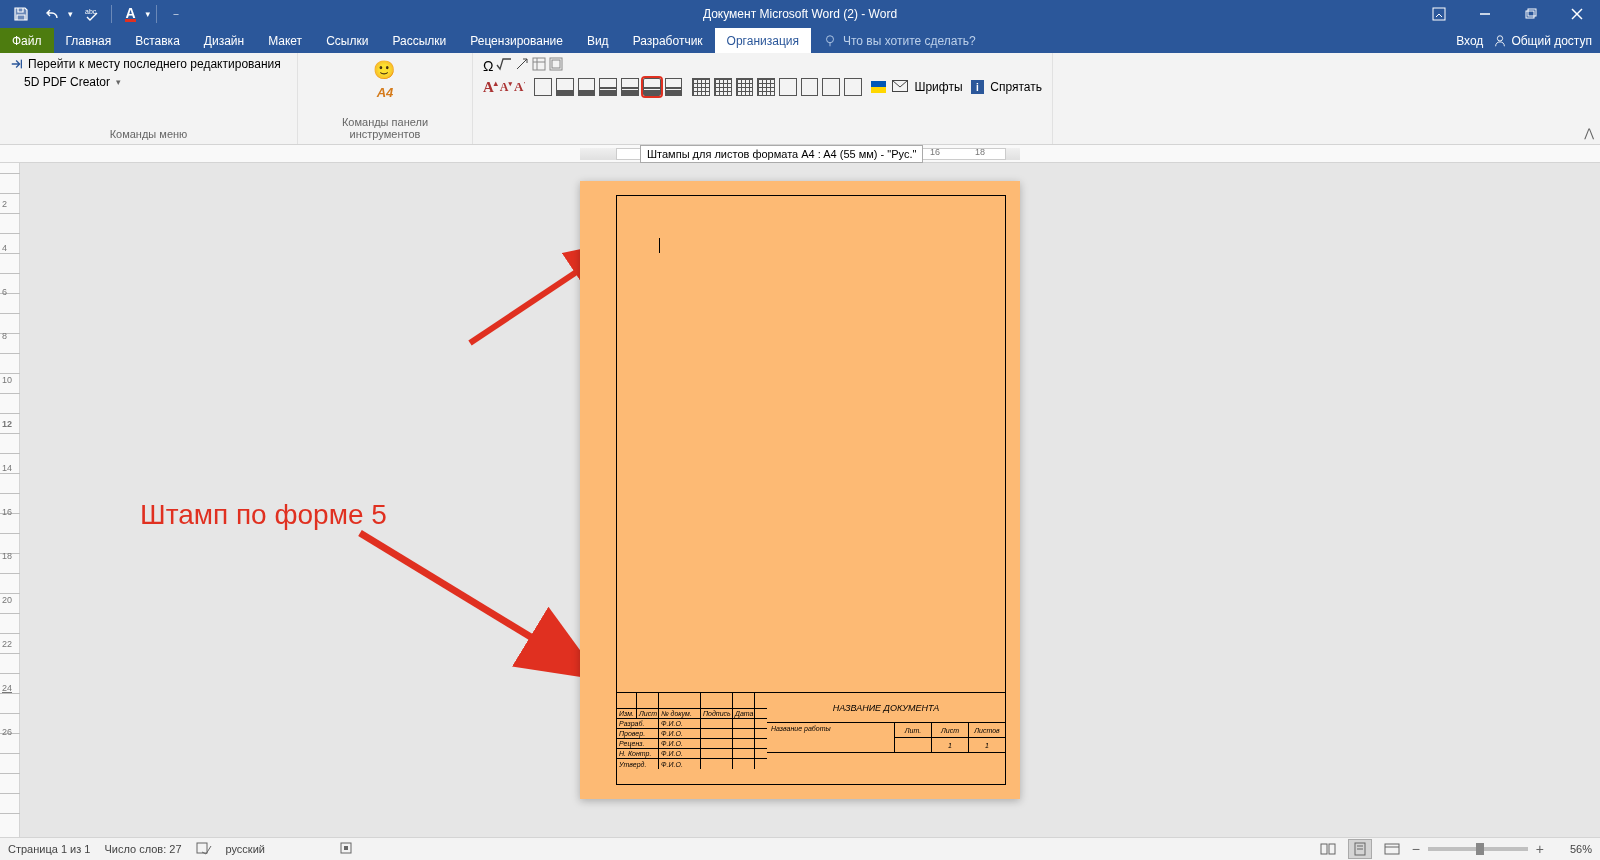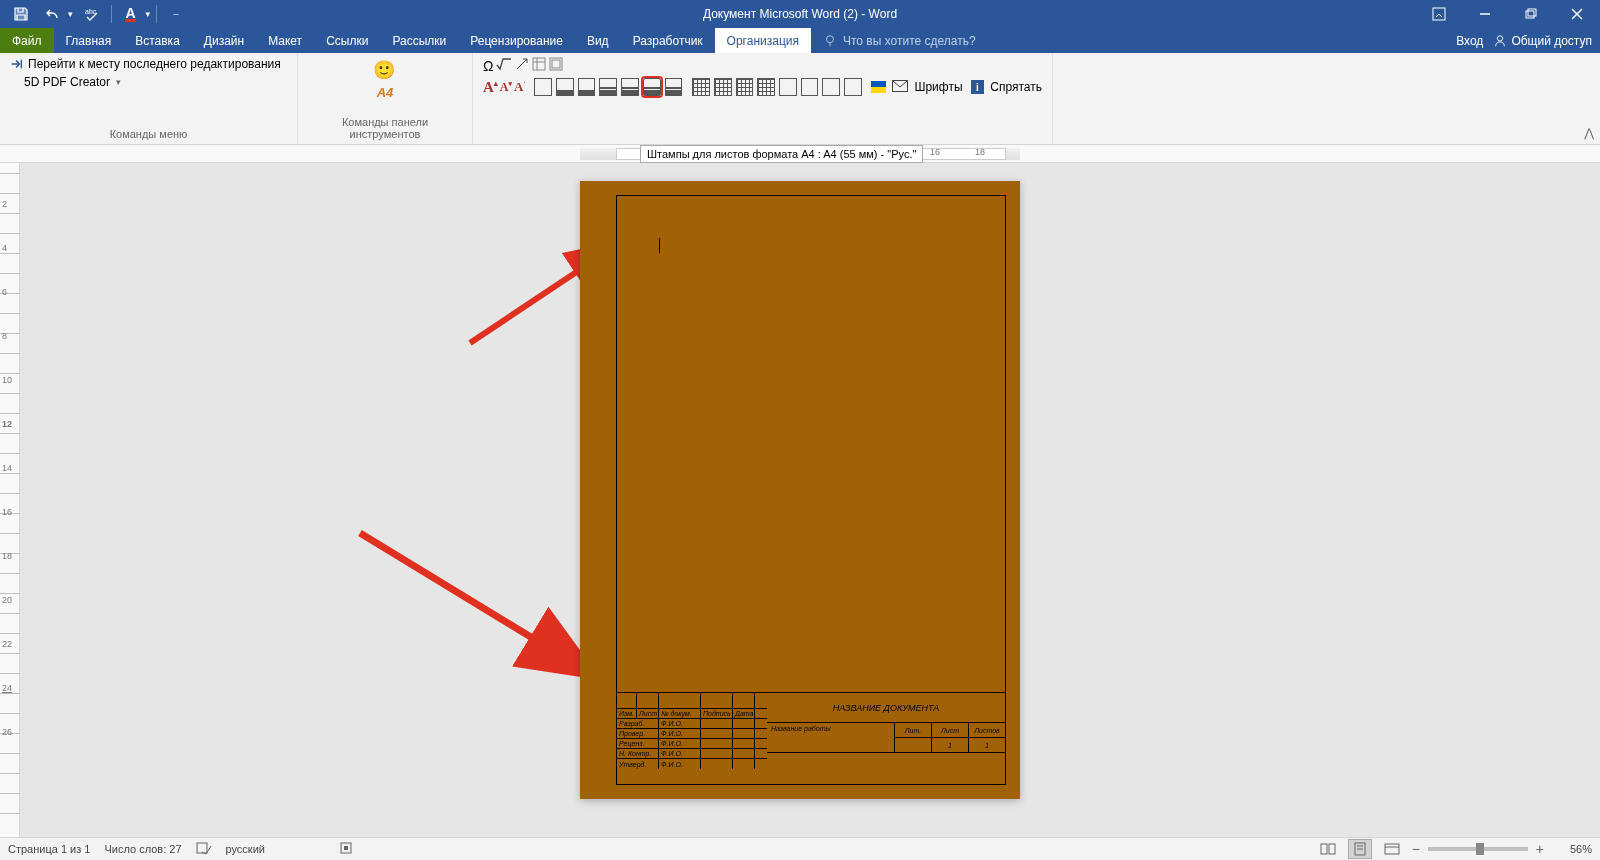--- a/index.html
+++ b/index.html
@@ -27,21 +27,21 @@
 .stamp-btn .bbar{position:absolute;left:0;right:0;bottom:0;height:5px;background:#555;}
 .stamp-btn .bbar2{position:absolute;left:0;right:0;bottom:0;height:5px;background:#555;}
 .stamp-btn .bbar2::before{content:"";position:absolute;left:0;right:0;top:-3px;height:2px;background:#555;}
 .stamp-btn .grid{position:absolute;left:0;right:0;bottom:0;top:0;background:repeating-linear-gradient(to right,#555 0 1px,transparent 1px 4px),repeating-linear-gradient(to bottom,#555 0 1px,transparent 1px 4px);}
 .ribbon-collapse{position:absolute;right:6px;bottom:4px;color:#666;}
 .ruler-h{height:18px;background:#f9f9f9;border-bottom:1px solid #d4d4d4;position:relative;}
 .workspace{position:absolute;left:0;right:0;top:163px;bottom:23px;background:#e6e6e6;}
 .ruler-v{position:absolute;left:0;top:0;bottom:0;width:20px;background:#f9f9f9;border-right:1px solid #d4d4d4;}
 .ruler-v .rticks{position:absolute;left:0;top:10px;bottom:10px;width:20px;background:repeating-linear-gradient(to bottom,#c0c0c0 0 1px,transparent 1px 20px);}
 .ruler-v .rlabel{position:absolute;left:2px;font-size:9px;color:#777;}
-.page{position:absolute;left:580px;top:18px;width:440px;height:618px;background:#a16207;box-shadow:0 2px 8px rgba(0,0,0,0.25);}
+.page{position:absolute;left:580px;top:18px;width:440px;height:618px;background:#fdba74;box-shadow:0 2px 8px rgba(0,0,0,0.25);}
 .page .frame{position:absolute;left:36px;top:14px;right:14px;bottom:14px;border:1.5px solid #000;}
 .page .cursor{position:absolute;left:42px;top:42px;width:1px;height:15px;background:#000;}
 .titleblock{position:absolute;left:0;right:0;bottom:0;height:92px;border-top:1.5px solid #000;font-size:7px;}
 .tb-left{position:absolute;left:0;top:0;width:150px;bottom:0;}
 .tb-left .tlrow{height:10px;border-bottom:1px solid #000;display:flex;}
 .tb-left .tlrow .c{border-right:1px solid #000;display:flex;align-items:center;padding:0 2px;font-style:italic;}
 .tb-left .hdr .c{font-style:italic;}
 .tb-left .c1{width:20px;}
 .tb-left .c2{width:22px;}
 .tb-left .c3{width:42px;}
@@ -296,20 +296,21 @@
       <div class="rlabel" style="top: 256px; font-weight: bold;">12</div>
       <div class="rlabel" style="top: 300px;">14</div>
       <div class="rlabel" style="top: 344px;">16</div>
       <div class="rlabel" style="top: 388px;">18</div>
       <div class="rlabel" style="top: 432px;">20</div>
       <div class="rlabel" style="top: 476px;">22</div>
       <div class="rlabel" style="top: 520px; text-decoration: underline;">24</div>
       <div class="rlabel" style="top: 564px;">26</div>
     </div>
 
+  <div class="annotation">Штамп по форме 5</div>
 
   <svg class="arrow1" width="180" height="120">
     <defs>
         <marker id="ah1" markerWidth="12" markerHeight="12" refX="9" refY="4" orient="auto">
           <path d="M0 0L10 4L0 8z" fill="#e03020"></path>
         </marker>
       </defs>
     <line x1="10" y1="110" x2="160" y2="10" stroke="#e03020" stroke-width="6" marker-end="url(#ah1)"></line>
   </svg>
 

